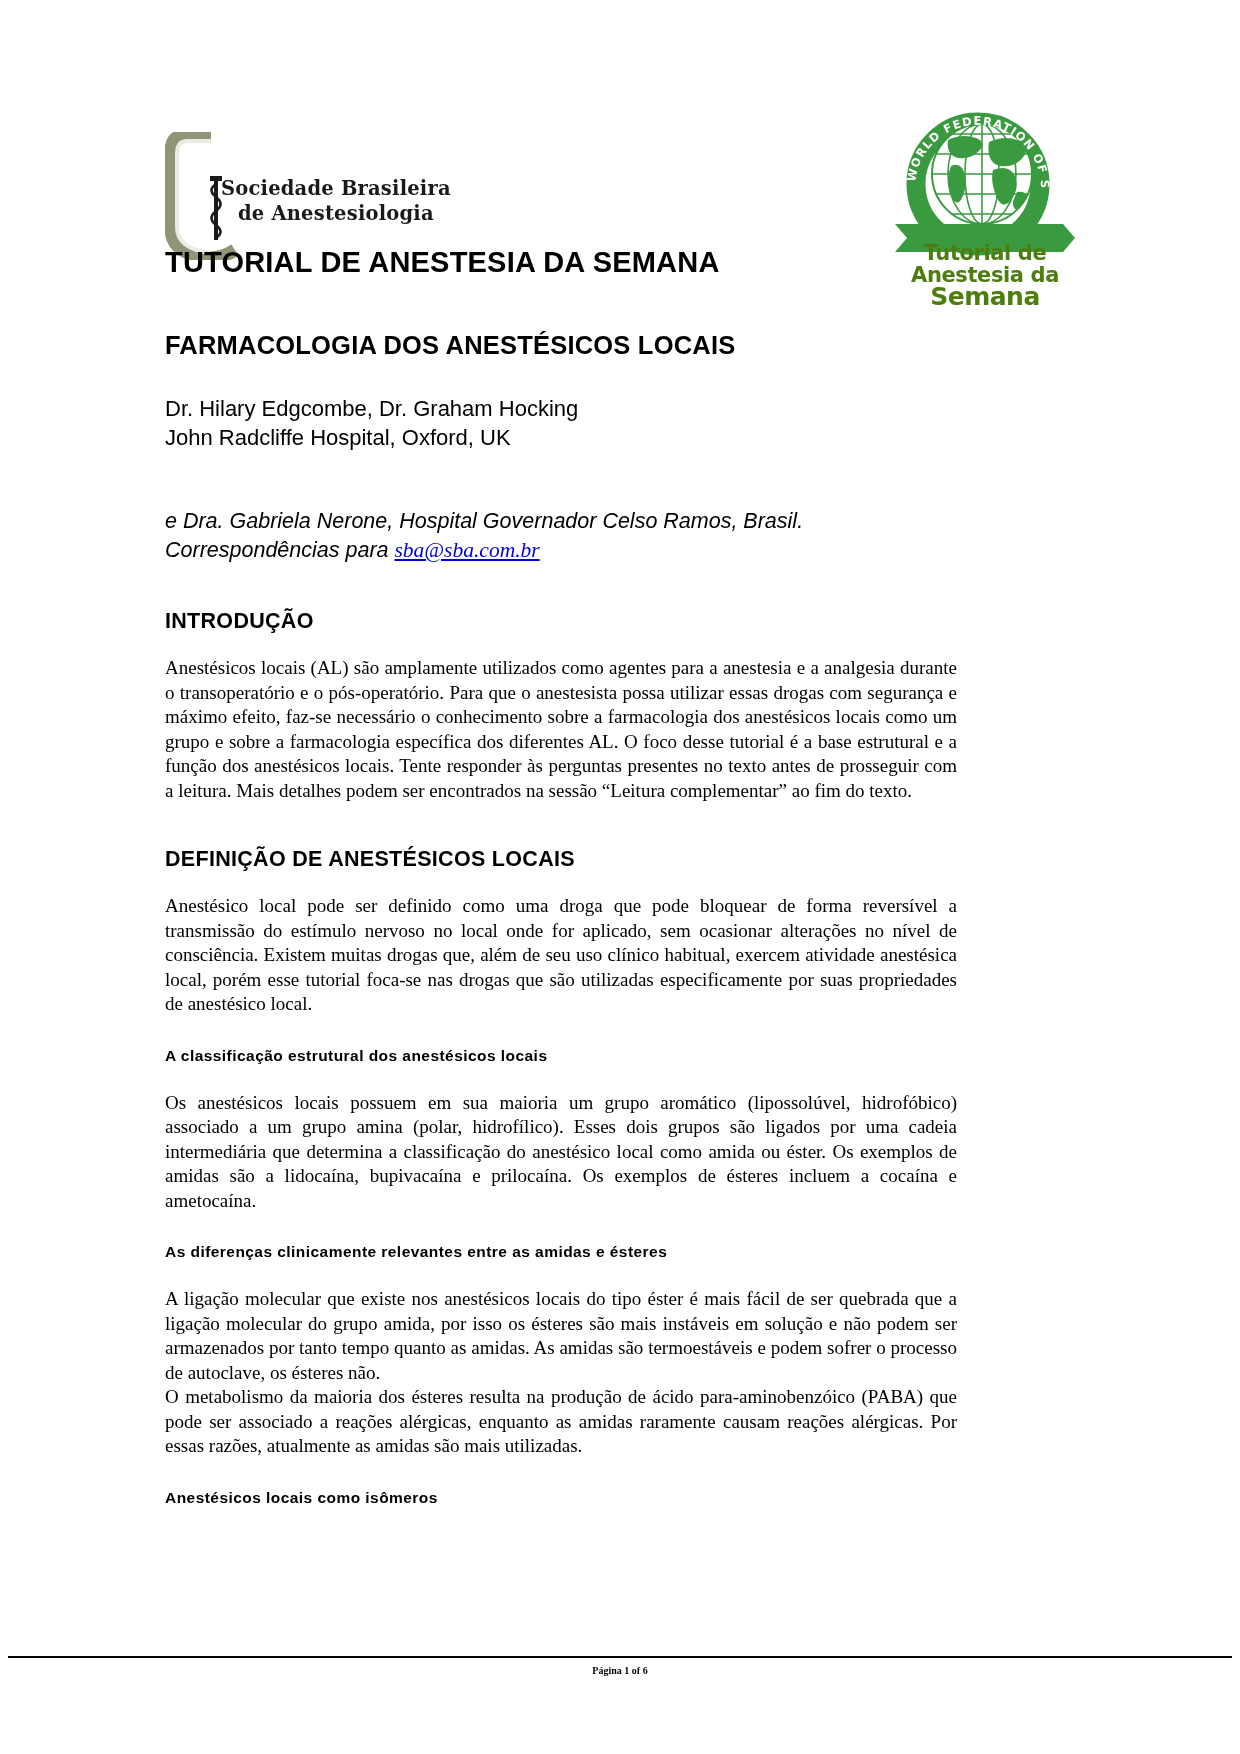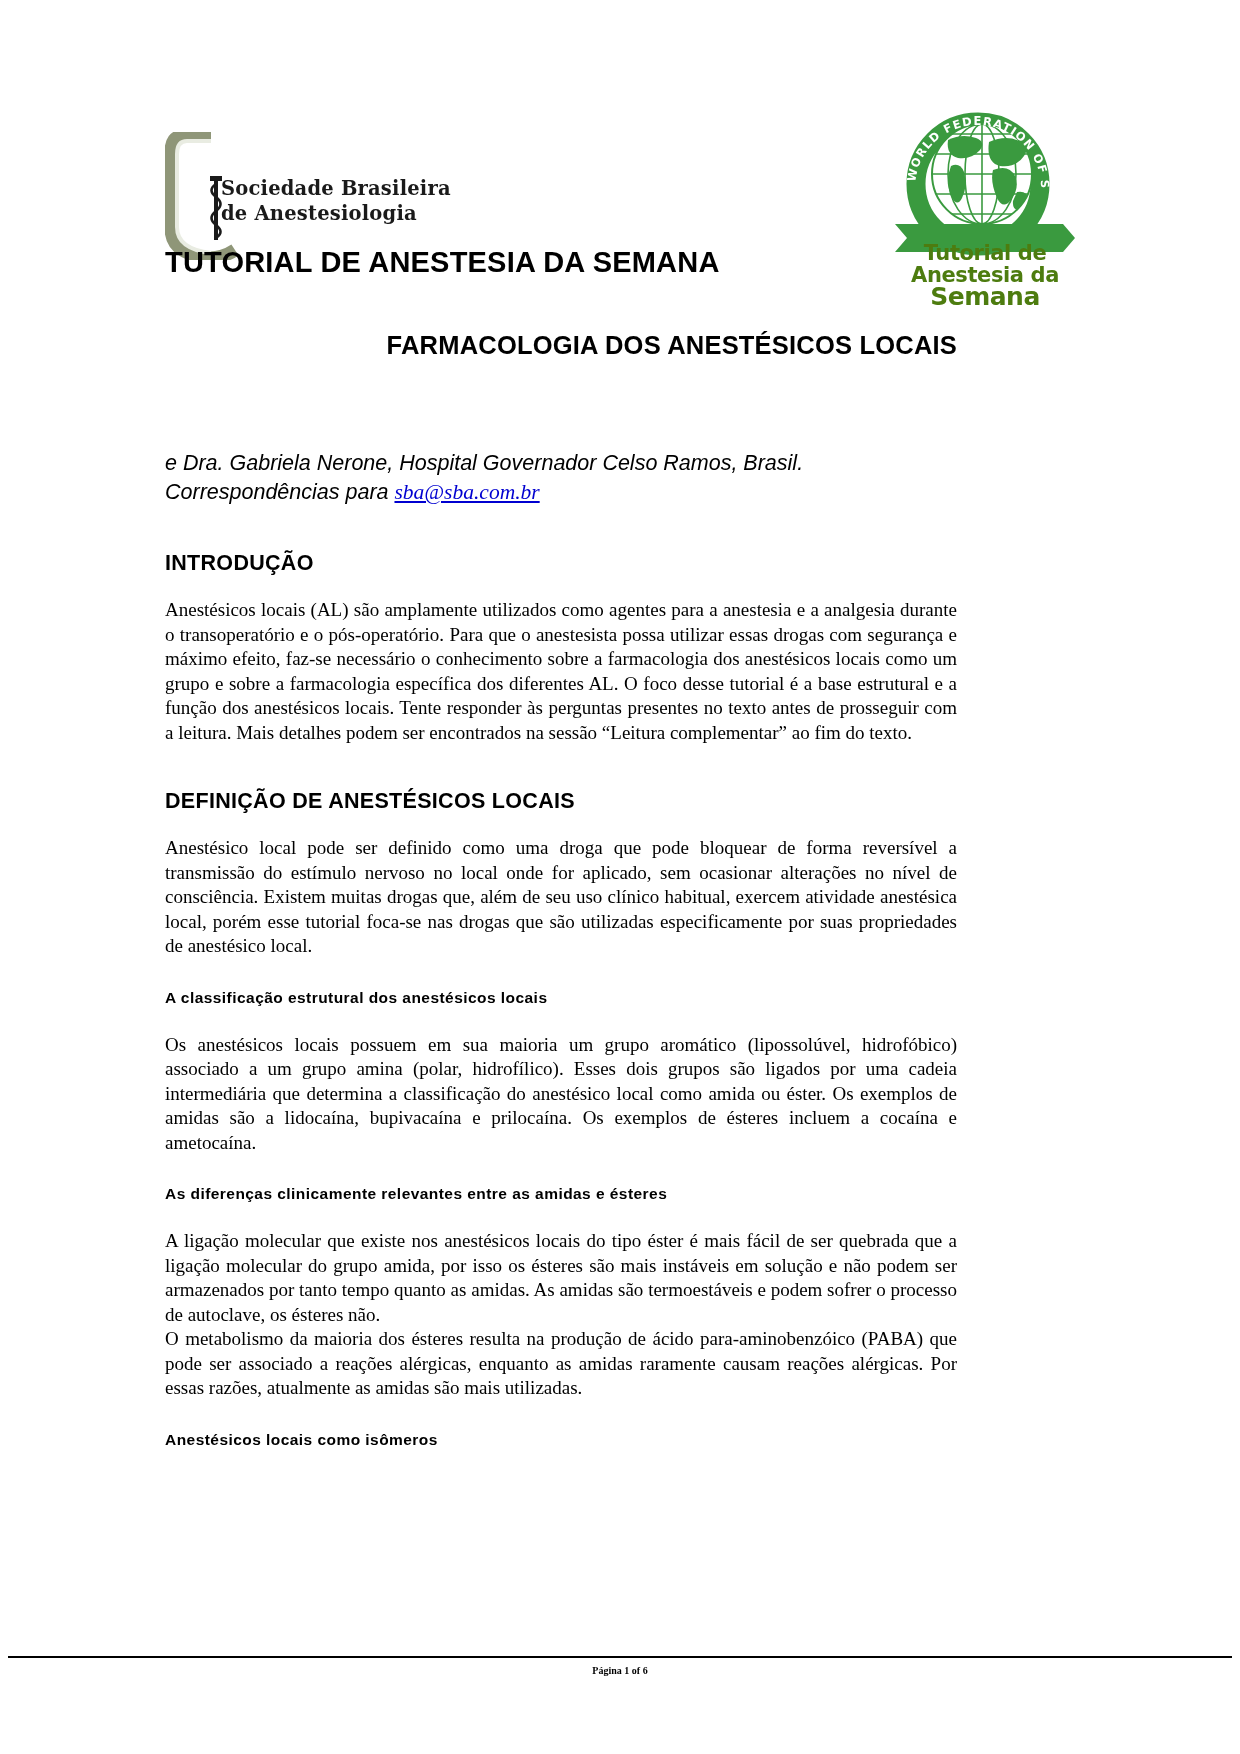--- a/index.html
+++ b/index.html
@@ -45,20 +45,21 @@
     position: absolute;
     left: 56px;
     top: 44px;
     font-family: "DejaVu Serif", serif;
     font-weight: bold;
     font-size: 19.5px;
     line-height: 25px;
     color: #1a1a1a;
     letter-spacing: 0.2px;
     white-space: nowrap;
+    text-align: center;
   }
   .sba-rod {
     position: absolute;
     left: 40px;
     top: 44px;
     width: 22px;
     height: 66px;
   }
 
   
@@ -109,21 +110,20 @@
     color: #000;
     margin: 0;
   }
   .doc-subtitle {
     font-family: "Liberation Sans", sans-serif;
     font-weight: bold;
     font-size: 25.5px;
     letter-spacing: 0.2px;
     color: #000;
     margin: 0;
-    text-align: right;
   }
   .authors {
     font-family: "Liberation Sans", sans-serif;
     font-size: 22px;
     line-height: 29px;
     color: #000;
     margin: 0;
   }
   .translation {
     font-family: "Liberation Sans", sans-serif;
@@ -265,20 +265,24 @@
   <div class="content" style="top:246px;">
 
     <h1 class="doc-title">TUTORIAL DE ANESTESIA DA SEMANA</h1>
 
     <div class="sp-52"></div>
 
     <h2 class="doc-subtitle">FARMACOLOGIA DOS ANESTÉSICOS LOCAIS</h2>
 
     <div class="sp-34"></div>
 
+    <p class="authors">
+      <span>Dr. Hilary Edgcombe, Dr. Graham Hocking</span><br>
+      <span>John Radcliffe Hospital, Oxford, UK</span>
+    </p>
 
     <div class="sp-26"></div>
 
     <p class="translation">
       <br>
       <span>e Dra. Gabriela Nerone, Hospital Governador Celso Ramos, Brasil.</span><br>
       <span>Correspondências para </span><a class="email-link" href="#">sba@sba.com.br</a>
     </p>
 
     <div class="sp-44"></div>

